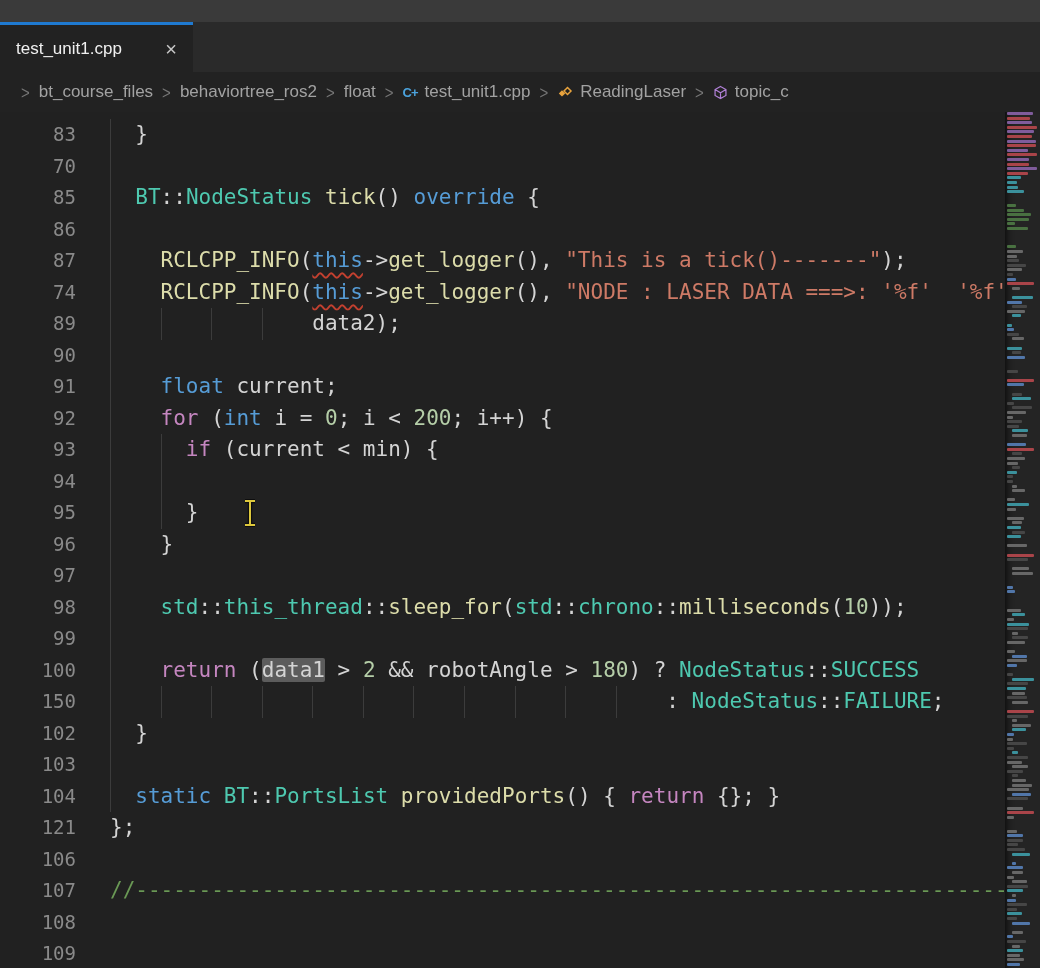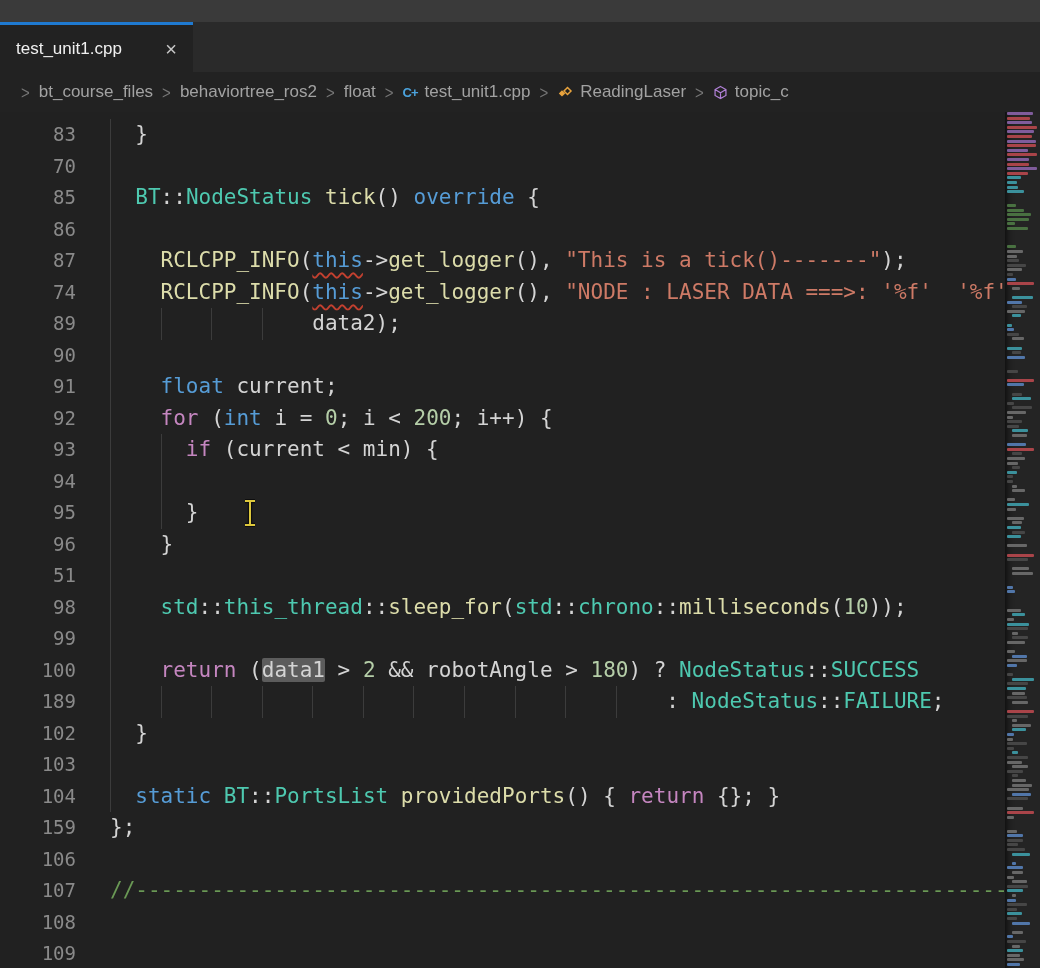--- a/index.html
+++ b/index.html
@@ -107,29 +107,29 @@
         <div class="ln">87</div>
         <div class="ln">74</div>
         <div class="ln">89</div>
         <div class="ln">90</div>
         <div class="ln">91</div>
         <div class="ln">92</div>
         <div class="ln">93</div>
         <div class="ln">94</div>
         <div class="ln">95</div>
         <div class="ln">96</div>
-        <div class="ln">51</div>
+        <div class="ln">97</div>
         <div class="ln">98</div>
         <div class="ln">99</div>
         <div class="ln">100</div>
-        <div class="ln">189</div>
+        <div class="ln">150</div>
         <div class="ln">102</div>
         <div class="ln">103</div>
         <div class="ln">104</div>
-        <div class="ln">159</div>
+        <div class="ln">121</div>
         <div class="ln">106</div>
         <div class="ln">107</div>
         <div class="ln">108</div>
         <div class="ln">109</div>
       </div>
     <div class="codearea" id="codearea">
         <div class="line"><span class="guide" style="left: calc(0ch);"></span><span class="sg-p">  }</span></div>
         <div class="line"><span class="guide" style="left: calc(0ch);"></span></div>
         <div class="line"><span class="guide" style="left: calc(0ch);"></span><span class="sg-p">  </span><span class="sg-t">BT</span><span class="sg-p">::</span><span class="sg-t">NodeStatus</span><span class="sg-p"> </span><span class="sg-f">tick</span><span class="sg-p">()</span><span class="sg-p"> </span><span class="sg-k">override</span><span class="sg-p"> {</span></div>
         <div class="line"><span class="guide" style="left: calc(0ch);"></span></div>

